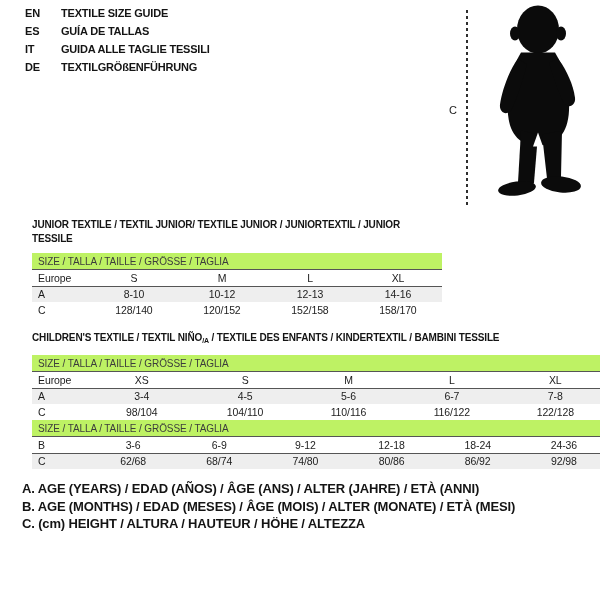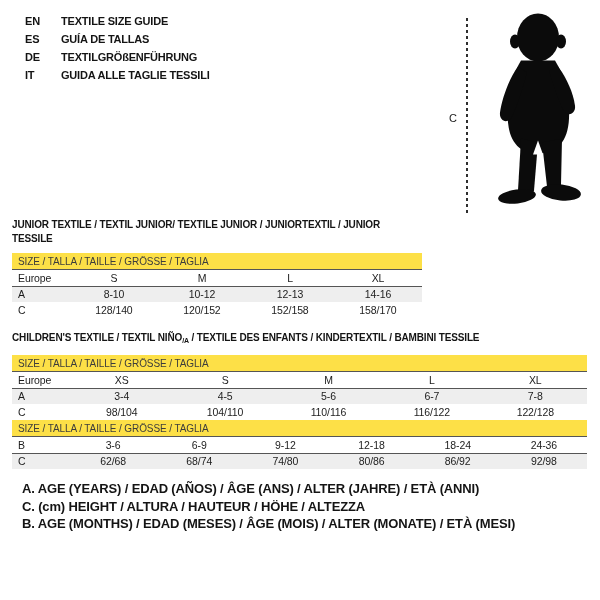--- a/index.html
+++ b/index.html
@@ -1,35 +1,35 @@
 <!DOCTYPE html>
 <html><head>
 <meta charset="utf-8">
 <style>
   * { margin:0; padding:0; box-sizing:border-box; }
   html,body { width:600px; height:600px; background:#ffffff; overflow:hidden;
     font-family:"Liberation Sans", sans-serif; color:#141414; }
 
   
-  .top { display:flex; justify-content:space-between; height:205px; padding:12px 6px 0 25px; }
+  .top { display:flex; justify-content:space-between; height:205px; padding:4px 6px 0 25px; }
   .langs { font-size:11px; font-weight:bold; line-height:18px; letter-spacing:-0.2px; }
   .lang-row { display:flex; }
   .lang-code { width:36px; }
   .figure { position:relative; width:128px; height:200px; margin-top:-4px; }
   .dash-line { position:absolute; left:0; top:10px; height:197px; width:2px;
     background:repeating-linear-gradient(to bottom, #2e2e2e 0 3px, transparent 3px 6px); }
   .c-label { position:absolute; left:-17px; top:104px; font-size:11px; color:#1a1a1a; }
   .figure svg { position:absolute; right:0; top:2px; }
 
   
-  .content { padding-left:12px; }
+  .content { padding-left:32px; }
   .sec-title { font-size:10px; font-weight:bold; letter-spacing:-0.15px; line-height:14px;
     margin:13px 0 7px 0; }
   .sec-title .sub { font-size:7px; vertical-align:-2px; }
-  .size-bar { background:#fde047; color:#3c3c3c; font-size:10px; letter-spacing:-0.1px;
+  .size-bar { background:#bef264; color:#3c3c3c; font-size:10px; letter-spacing:-0.1px;
     padding:3px 0 2px 6px; border-bottom:1px solid #555; }
   table.size-table { width:100%; border-collapse:collapse; table-layout:fixed;
     font-size:10.5px; letter-spacing:-0.1px; color:#1c1c1c; }
   table.size-table td { height:16px; text-align:center; padding:0;margin-top:36px; }
   table.size-table td.lbl { width:58px; text-align:left; padding-left:6px; }
   tr.ruled td { border-bottom:1px solid #555; }
   tr.stripe { background:#eeeeee; }
   .w-junior { width:410px; }
   .w-full { width:575px; }
 
@@ -44,26 +44,26 @@
   <div class="langs">
     <div class="lang-row">
       <span class="lang-code">EN</span>
       <span>TEXTILE SIZE GUIDE</span>
     </div>
     <div class="lang-row">
       <span class="lang-code">ES</span>
       <span>GUÍA DE TALLAS</span>
     </div>
     <div class="lang-row">
+      <span class="lang-code">IT</span>
+      <span>GUIDA ALLE TAGLIE TESSILI</span>
+    </div>
+    <div class="lang-row">
       <span class="lang-code">DE</span>
       <span>TEXTILGRÖßENFÜHRUNG</span>
-    </div>
-    <div class="lang-row">
-      <span class="lang-code">IT</span>
-      <span>GUIDA ALLE TAGLIE TESSILI</span>
     </div>
   </div>
 
   <div class="figure">
     <span class="c-label">C</span>
     <div class="dash-line"></div>
     <svg width="113" height="201" viewBox="0 0 113 200">
       <g fill="#0b0b0b">
 
         <ellipse cx="57" cy="27" rx="21" ry="24"></ellipse>
@@ -174,15 +174,15 @@
         <td>86/92</td>
         <td>92/98</td>
       </tr>
     </tbody>
       </table>
   </section>
 </div>
 
 <div class="footnotes">
   <div>A. AGE (YEARS) / EDAD (AÑOS) / ÂGE (ANS) / ALTER (JAHRE) / ETÀ (ANNI)</div>
+  <div>B. AGE (MONTHS) / EDAD (MESES) / ÂGE (MOIS) / ALTER (MONATE) / ETÀ (MESI)</div>
   <div>C. (cm) HEIGHT / ALTURA / HAUTEUR / HÖHE / ALTEZZA</div>
-  <div>B. AGE (MONTHS) / EDAD (MESES) / ÂGE (MOIS) / ALTER (MONATE) / ETÀ (MESI)</div>
 </div>
 
 </body></html>

